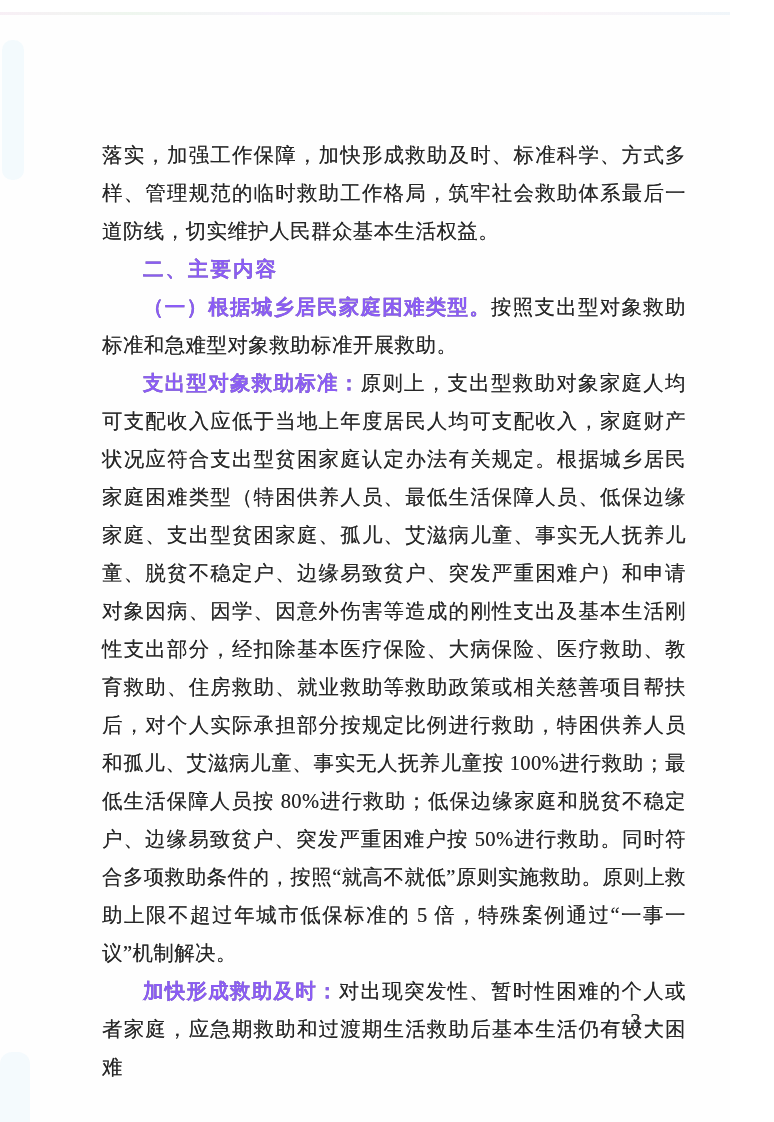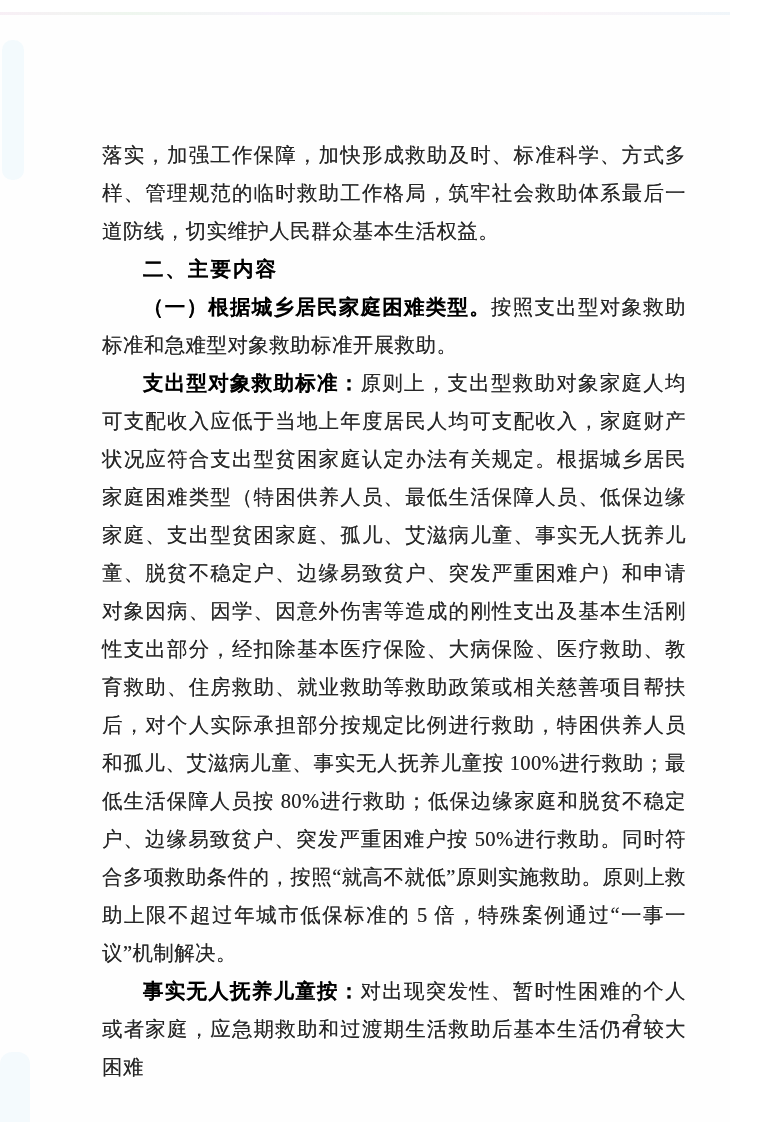--- a/index.html
+++ b/index.html
@@ -56,21 +56,21 @@
     text-shadow: 0 0 0.5px rgba(45,45,45,.65);
   }
   .content p {
     margin: 0;
   }
   .para-indent {
     text-indent: 2em;
   }
   .seg-bold {
     font-weight: bold;
-    color: #000000;
+    color: #8b5cf6;
   }
   .heading-hei {
     font-family: "Liberation Sans", sans-serif;
     font-weight: bold;
     letter-spacing: 2px;
     color: #1b1b1b;
   }
   .page-number {
     position: absolute;
     left: 612px;
@@ -87,17 +87,17 @@
 <div class="page">
   <div class="scan-edge"></div>
   <div class="scan-smudge-top"></div>
   <div class="scan-smudge-bottom"></div>
 
   <div class="content" id="doc-body">
       <p><span>落实，加强工作保障，加快形成救助及时、标准科学、方式多样、管理规范的临时救助工作格局，筑牢社会救助体系最后一道防线，切实维护人民群众基本生活权益。</span></p>
       <p class="para-indent heading-hei"><span class="seg-bold">二、主要内容</span></p>
       <p class="para-indent"><span class="seg-bold">（一）根据城乡居民家庭困难类型。</span><span>按照支出型对象救助标准和急难型对象救助标准开展救助。</span></p>
       <p class="para-indent"><span class="seg-bold">支出型对象救助标准：</span><span>原则上，支出型救助对象家庭人均可支配收入应低于当地上年度居民人均可支配收入，家庭财产状况应符合支出型贫困家庭认定办法有关规定。根据城乡居民家庭困难类型（特困供养人员、最低生活保障人员、低保边缘家庭、支出型贫困家庭、孤儿、艾滋病儿童、事实无人抚养儿童、脱贫不稳定户、边缘易致贫户、突发严重困难户）和申请对象因病、因学、因意外伤害等造成的刚性支出及基本生活刚性支出部分，经扣除基本医疗保险、大病保险、医疗救助、教育救助、住房救助、就业救助等救助政策或相关慈善项目帮扶后，对个人实际承担部分按规定比例进行救助，特困供养人员和孤儿、艾滋病儿童、事实无人抚养儿童按 100%进行救助；最低生活保障人员按 80%进行救助；低保边缘家庭和脱贫不稳定户、边缘易致贫户、突发严重困难户按 50%进行救助。同时符合多项救助条件的，按照“就高不就低”原则实施救助。原则上救助上限不超过年城市低保标准的 5 倍，特殊案例通过“一事一议”机制解决。</span></p>
-      <p class="para-indent"><span class="seg-bold">事实无人抚养儿童按：</span><span>对出现突发性、暂时性困难的个人或者家庭，应急期救助和过渡期生活救助后基本生活仍有较大困难</span></p>
+      <p class="para-indent"><span class="seg-bold">加快形成救助及时：</span><span>对出现突发性、暂时性困难的个人或者家庭，应急期救助和过渡期生活救助后基本生活仍有较大困难</span></p>
     </div>
 
   <div class="page-number">- 3 -</div>
 </div>
 
 </body></html>

